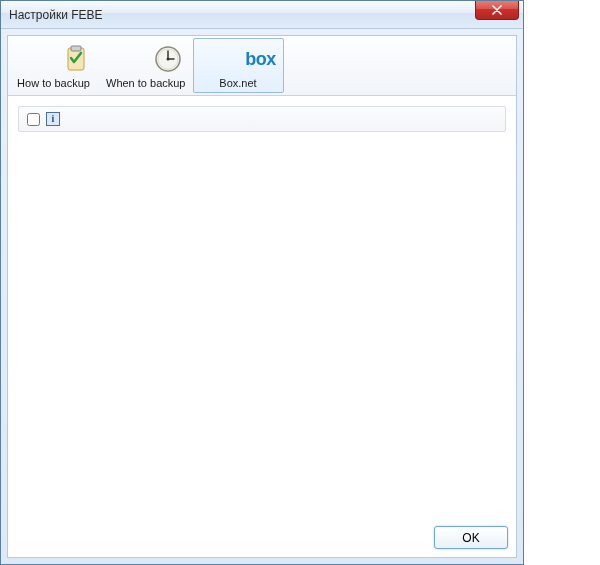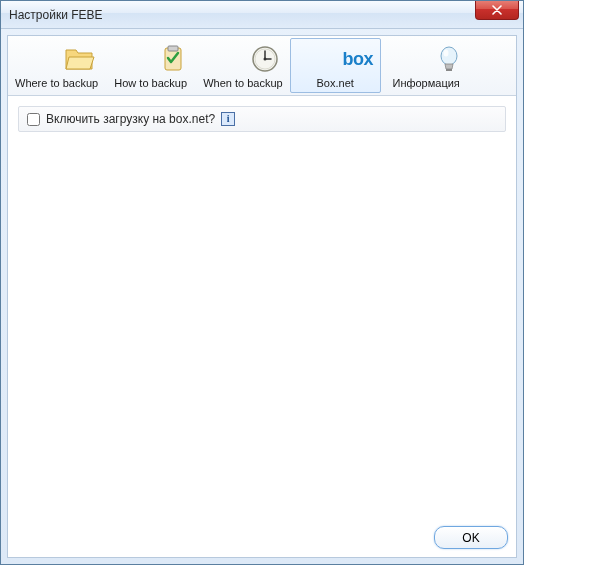--- a/index.html
+++ b/index.html
@@ -134,21 +134,21 @@
   .footer {
     position: absolute;
     bottom: 8px;
     right: 8px;
   }
   .ok-btn {
     min-width: 74px;
     height: 23px;
     background: linear-gradient(to bottom, #ffffff 0%, #eaf1f9 100%);
     border: 1px solid #6fa7e0;
-    border-radius: 10px;
+    border-radius: 3px;
     font-size: 12px;
     font-family: inherit;
     cursor: pointer;
     box-shadow: 0 0 2px rgba(111,167,224,0.6);
   }
   .box-logo {
     font-family: Arial, sans-serif;
     font-weight: bold;
     font-size: 18px;
     color: #1a7fc9;
@@ -167,29 +167,20 @@
         <path d="M1 1 L9 9 M9 1 L1 9" stroke="#fff" stroke-width="1.6" stroke-linecap="round"></path>
       </svg>
     </div>
   </div>
 
   <div class="content">
 
     <div class="toolbar">
 
 
-      <div class="tool-item">
-        <div class="tool-icon">
-          <svg width="32" height="32" viewBox="0 0 32 32">
-            <path d="M3 10 L3 26 L29 26 L29 10 L15 10 L13 7 L3 7 Z" fill="#f7d77e" stroke="#c9a23a" stroke-width="1"></path>
-            <path d="M6 14 L31 14 L27 26 L3 26 Z" fill="#fbe9a8" stroke="#c9a23a" stroke-width="1"></path>
-          </svg>
-        </div>
-        <span class="tool-label">Where to backup</span>
-      </div>
 
       <div class="tool-item">
         <div class="tool-icon">
           <svg width="32" height="32" viewBox="0 0 32 32">
             <rect x="8" y="5" width="16" height="22" rx="2" fill="#f5e6b8" stroke="#c9a23a" stroke-width="1"></rect>
             <rect x="11" y="3" width="10" height="5" rx="1" fill="#d0d0d0" stroke="#888" stroke-width="1"></rect>
             <path d="M11 15 L14 19 L21 10" fill="none" stroke="#2e9e3f" stroke-width="2.5" stroke-linecap="round" stroke-linejoin="round"></path>
           </svg>
         </div>
         <span class="tool-label">How to backup</span>
@@ -209,38 +200,26 @@
       </div>
 
 
       <div class="tool-item active">
         <div class="tool-icon">
           <span class="box-logo">box</span>
         </div>
         <span class="tool-label">Box.net</span>
       </div>
 
-      <div class="tool-item">
-        <div class="tool-icon">
-          <svg width="32" height="32" viewBox="0 0 32 32">
-            <ellipse cx="16" cy="13" rx="8" ry="9" fill="#e6f3fb" stroke="#7aa8c9" stroke-width="1"></ellipse>
-            <path d="M12 21 L20 21 L19 26 L13 26 Z" fill="#c0c0c0" stroke="#888" stroke-width="0.8"></path>
-            <rect x="13" y="26" width="6" height="2" fill="#888"></rect>
-            <ellipse cx="13" cy="10" rx="2.5" ry="3.5" fill="#ffffff" opacity="0.8"></ellipse>
-          </svg>
-        </div>
-        <span class="tool-label">Информация</span>
-      </div>
 
     </div>
 
     <div class="tab-content">
       <div class="option-row">
         <input type="checkbox" style="">
-        <span class="option-label">Включить загрузку на box.net?</span>
         <span class="info-icon">i</span>
       </div>
     </div>
 
     <div class="footer">
       <button class="ok-btn">OK</button>
     </div>
 
   </div>
 </div>

